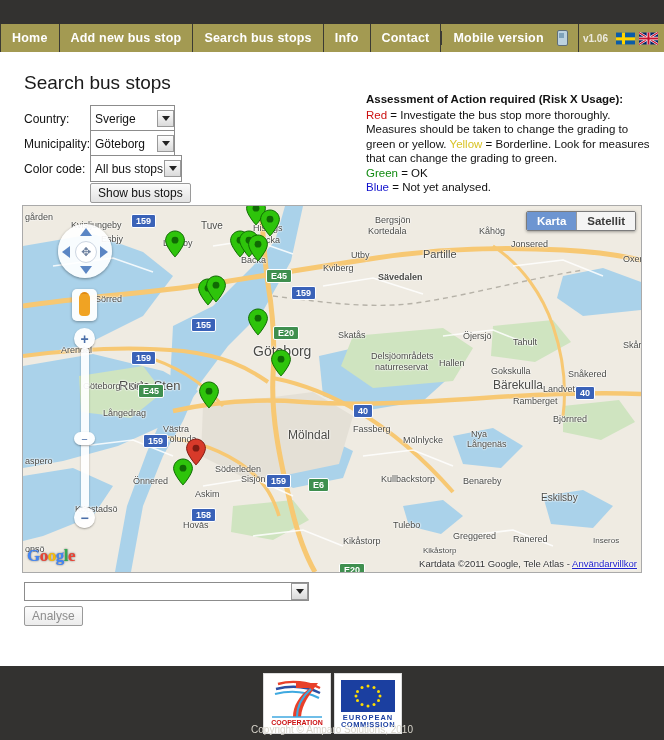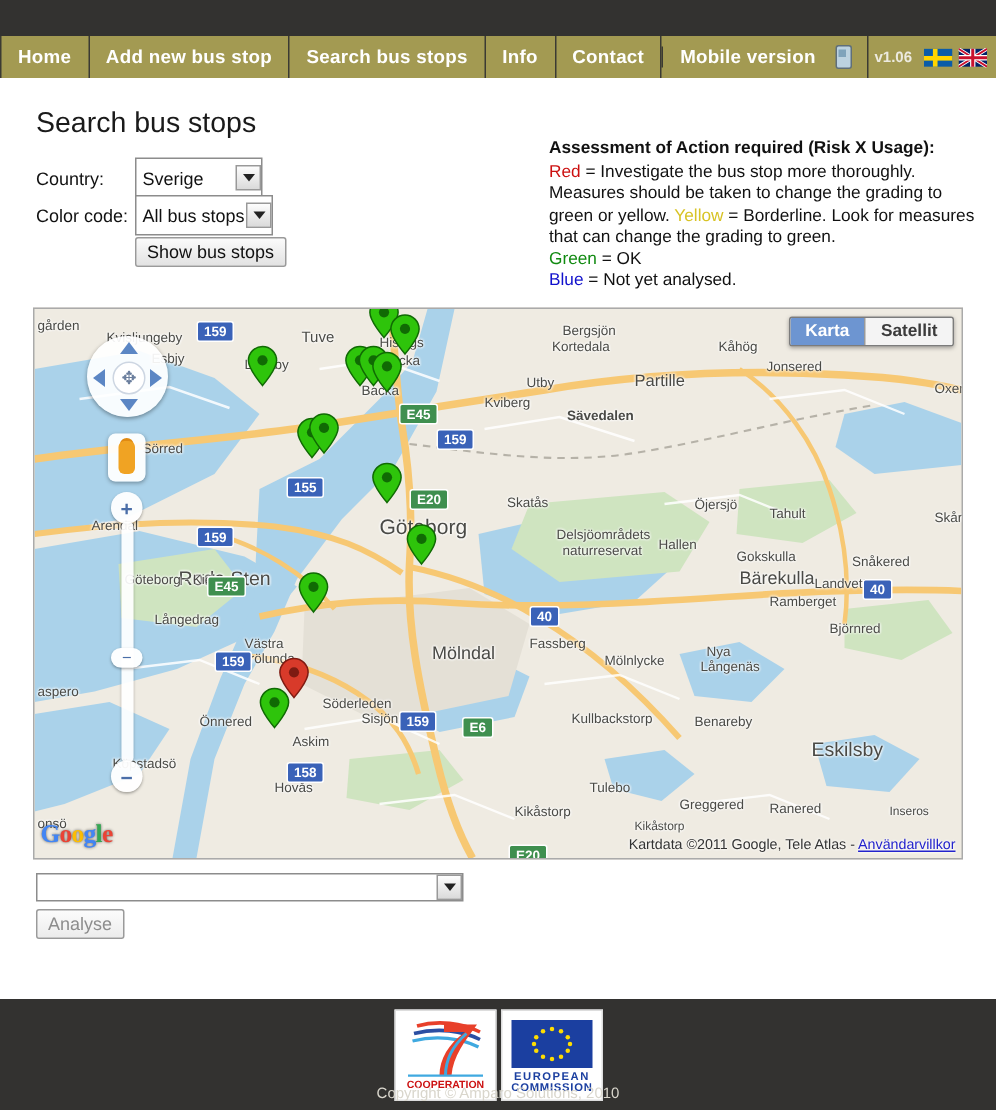--- a/index.html
+++ b/index.html
@@ -192,20 +192,29 @@
     </div>
   </div>
 
   <div class="heading">Search bus stops</div>
 
   <div class="form-area">
     <div class="frow">
       <div class="flabel">Country:</div>
       <div class="sel" id="sel-country">
         <span class="selval">Sverige</span>
+        <span class="arrowbox">
+            <i class="tri"></i>
+          </span>
+      </div>
+    </div>
+    <div class="frow">
+      <div class="flabel">Municipality:</div>
+      <div class="sel" id="sel-muni">
+        <span class="selval">Göteborg</span>
         <span class="arrowbox">
             <i class="tri"></i>
           </span>
       </div>
     </div>
     <div class="frow">
       <div class="flabel">Color code:</div>
       <div class="sel" id="sel-color">
         <span class="selval">All bus stops</span>
         <span class="arrowbox">
@@ -325,21 +334,21 @@
         <div style="position: absolute; left: 192px; top: 258px; font-size: 9px; color: rgb(74, 74, 70); text-shadow: rgb(255, 255, 255) 0px 0px 2px, rgb(255, 255, 255) 0px 0px 2px, rgb(255, 255, 255) 0px 0px 2px; white-space: nowrap;">Söderleden</div>
         <div style="position: absolute; left: 218px; top: 268px; font-size: 9px; color: rgb(74, 74, 70); text-shadow: rgb(255, 255, 255) 0px 0px 2px, rgb(255, 255, 255) 0px 0px 2px, rgb(255, 255, 255) 0px 0px 2px; white-space: nowrap;">Sisjön</div>
         <div style="position: absolute; left: 380px; top: 229px; font-size: 9px; color: rgb(74, 74, 70); text-shadow: rgb(255, 255, 255) 0px 0px 2px, rgb(255, 255, 255) 0px 0px 2px, rgb(255, 255, 255) 0px 0px 2px; white-space: nowrap;">Mölnlycke</div>
         <div style="position: absolute; left: 448px; top: 223px; font-size: 9px; color: rgb(74, 74, 70); text-shadow: rgb(255, 255, 255) 0px 0px 2px, rgb(255, 255, 255) 0px 0px 2px, rgb(255, 255, 255) 0px 0px 2px; white-space: nowrap;">Nya</div>
         <div style="position: absolute; left: 444px; top: 233px; font-size: 9px; color: rgb(74, 74, 70); text-shadow: rgb(255, 255, 255) 0px 0px 2px, rgb(255, 255, 255) 0px 0px 2px, rgb(255, 255, 255) 0px 0px 2px; white-space: nowrap;">Långenäs</div>
         <div style="position: absolute; left: 2px; top: 250px; font-size: 9px; color: rgb(74, 74, 70); text-shadow: rgb(255, 255, 255) 0px 0px 2px, rgb(255, 255, 255) 0px 0px 2px, rgb(255, 255, 255) 0px 0px 2px; white-space: nowrap;">aspero</div>
         <div style="position: absolute; left: 110px; top: 270px; font-size: 9px; color: rgb(74, 74, 70); text-shadow: rgb(255, 255, 255) 0px 0px 2px, rgb(255, 255, 255) 0px 0px 2px, rgb(255, 255, 255) 0px 0px 2px; white-space: nowrap;">Önnered</div>
         <div style="position: absolute; left: 172px; top: 283px; font-size: 9px; color: rgb(74, 74, 70); text-shadow: rgb(255, 255, 255) 0px 0px 2px, rgb(255, 255, 255) 0px 0px 2px, rgb(255, 255, 255) 0px 0px 2px; white-space: nowrap;">Askim</div>
         <div style="position: absolute; left: 358px; top: 268px; font-size: 9px; color: rgb(74, 74, 70); text-shadow: rgb(255, 255, 255) 0px 0px 2px, rgb(255, 255, 255) 0px 0px 2px, rgb(255, 255, 255) 0px 0px 2px; white-space: nowrap;">Kullbackstorp</div>
         <div style="position: absolute; left: 440px; top: 270px; font-size: 9px; color: rgb(74, 74, 70); text-shadow: rgb(255, 255, 255) 0px 0px 2px, rgb(255, 255, 255) 0px 0px 2px, rgb(255, 255, 255) 0px 0px 2px; white-space: nowrap;">Benareby</div>
-        <div style="position: absolute; left: 518px; top: 286px; font-size: 13px; color: rgb(74, 74, 70); text-shadow: rgb(255, 255, 255) 0px 0px 2px, rgb(255, 255, 255) 0px 0px 2px, rgb(255, 255, 255) 0px 0px 2px; white-space: nowrap;">Eskilsby</div>
+        <div style="position: absolute; left: 518px; top: 286px; font-size: 10px; color: rgb(74, 74, 70); text-shadow: rgb(255, 255, 255) 0px 0px 2px, rgb(255, 255, 255) 0px 0px 2px, rgb(255, 255, 255) 0px 0px 2px; white-space: nowrap;">Eskilsby</div>
         <div style="position: absolute; left: 4px; top: 298px; font-size: 9px; color: rgb(74, 74, 70); text-shadow: rgb(255, 255, 255) 0px 0px 2px, rgb(255, 255, 255) 0px 0px 2px, rgb(255, 255, 255) 0px 0px 2px; white-space: nowrap; padding-left: 48px;">Köpstadsö</div>
         <div style="position: absolute; left: 160px; top: 314px; font-size: 9px; color: rgb(74, 74, 70); text-shadow: rgb(255, 255, 255) 0px 0px 2px, rgb(255, 255, 255) 0px 0px 2px, rgb(255, 255, 255) 0px 0px 2px; white-space: nowrap;">Hovås</div>
         <div style="position: absolute; left: 370px; top: 314px; font-size: 9px; color: rgb(74, 74, 70); text-shadow: rgb(255, 255, 255) 0px 0px 2px, rgb(255, 255, 255) 0px 0px 2px, rgb(255, 255, 255) 0px 0px 2px; white-space: nowrap;">Tulebo</div>
         <div style="position: absolute; left: 320px; top: 330px; font-size: 9px; color: rgb(74, 74, 70); text-shadow: rgb(255, 255, 255) 0px 0px 2px, rgb(255, 255, 255) 0px 0px 2px, rgb(255, 255, 255) 0px 0px 2px; white-space: nowrap;">Kikåstorp</div>
         <div style="position: absolute; left: 430px; top: 325px; font-size: 9px; color: rgb(74, 74, 70); text-shadow: rgb(255, 255, 255) 0px 0px 2px, rgb(255, 255, 255) 0px 0px 2px, rgb(255, 255, 255) 0px 0px 2px; white-space: nowrap;">Greggered</div>
         <div style="position: absolute; left: 490px; top: 328px; font-size: 9px; color: rgb(74, 74, 70); text-shadow: rgb(255, 255, 255) 0px 0px 2px, rgb(255, 255, 255) 0px 0px 2px, rgb(255, 255, 255) 0px 0px 2px; white-space: nowrap;">Ranered</div>
         <div style="position: absolute; left: 570px; top: 330px; font-size: 8px; color: rgb(74, 74, 70); text-shadow: rgb(255, 255, 255) 0px 0px 2px, rgb(255, 255, 255) 0px 0px 2px, rgb(255, 255, 255) 0px 0px 2px; white-space: nowrap;">Inseros</div>
         <div style="position: absolute; left: 400px; top: 340px; font-size: 8px; color: rgb(74, 74, 70); text-shadow: rgb(255, 255, 255) 0px 0px 2px, rgb(255, 255, 255) 0px 0px 2px, rgb(255, 255, 255) 0px 0px 2px; white-space: nowrap;">Kikåstorp</div>
         <div style="position: absolute; left: 2px; top: 338px; font-size: 9px; color: rgb(74, 74, 70); text-shadow: rgb(255, 255, 255) 0px 0px 2px, rgb(255, 255, 255) 0px 0px 2px, rgb(255, 255, 255) 0px 0px 2px; white-space: nowrap;">onsö</div>
         <div style="position: absolute; left: 108px; top: 8px; background: rgb(58, 98, 184); color: rgb(255, 255, 255); font-size: 9px; font-weight: bold; padding: 1px 4px; border: 1px solid rgb(255, 255, 255); border-radius: 2px; line-height: 10px;">159</div>

